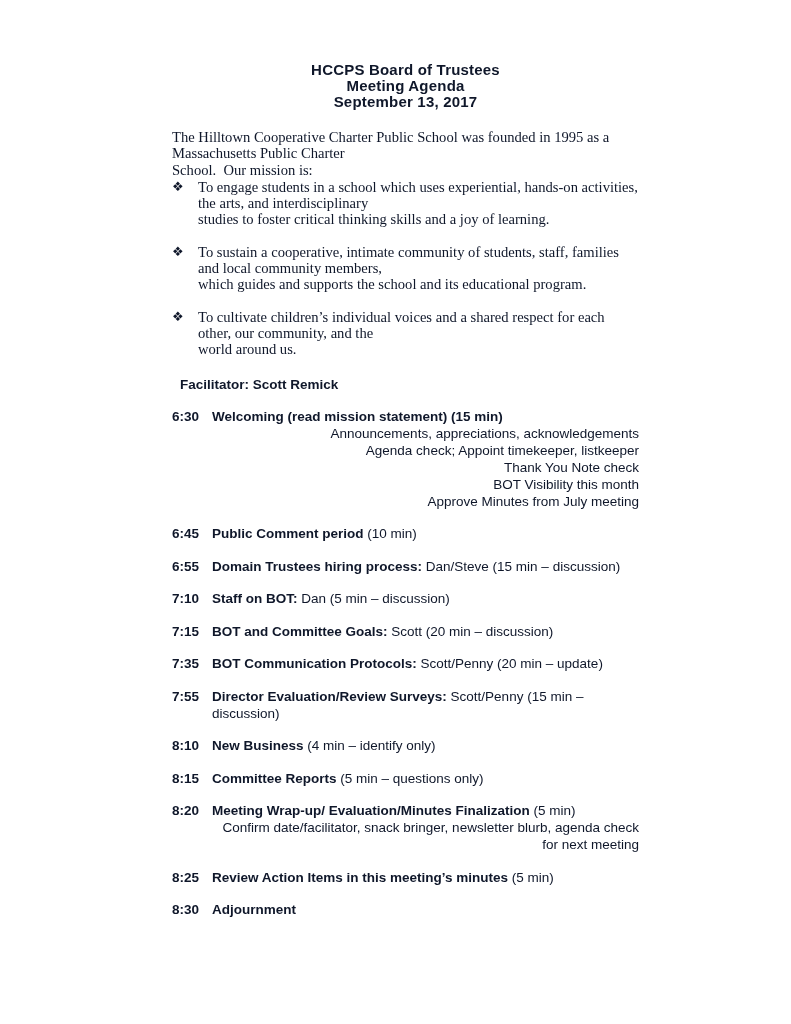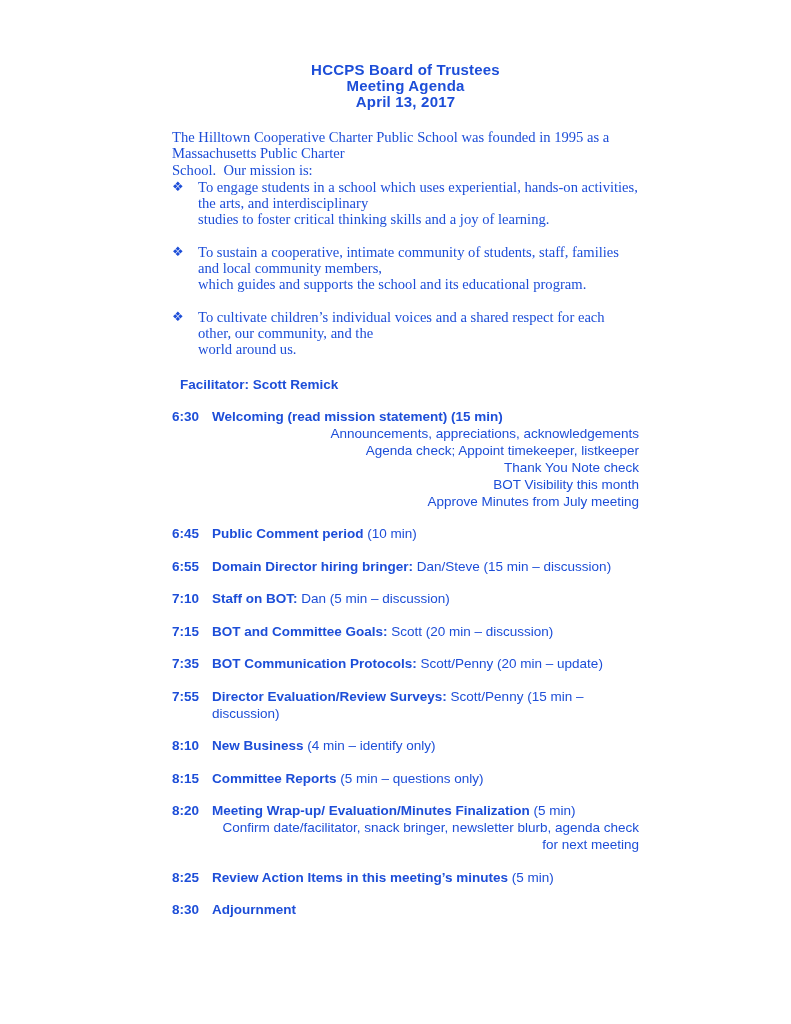--- a/index.html
+++ b/index.html
@@ -2,21 +2,21 @@
 <html><head>
 <meta charset="utf-8">
 <style>
   html, body { margin: 0; padding: 0; background: #ffffff; }
   .page {
     position: relative;
     width: 631px;
     height: 1024px;
     margin: 0 auto;
     background: #ffffff;
-    color: #1d4ed8;
+    color: #0f172a;
     box-sizing: border-box;
     padding: 62px 72px 0 92px;
     font-family: "Liberation Sans", sans-serif;
     overflow: hidden;
   }
   .doc-title {
     text-align: center;
     font-weight: bold;
     font-size: 15px;
     line-height: 16px;
@@ -65,21 +65,21 @@
   .sublines .subline { padding-left: 7px; text-align: right; }
 </style>
 </head>
 <body>
 
 <div class="page">
 
   <div class="doc-title">
     <div>HCCPS Board of Trustees</div>
     <div>Meeting Agenda</div>
-    <div>April 13, 2017</div>
+    <div>September 13, 2017</div>
   </div>
 
   <div class="intro">
     <div class="intro-paragraph">The Hilltown Cooperative Charter Public School was founded in 1995 as a Massachusetts Public Charter
 School.  Our mission is:</div>
     <div class="bullets">
   <div class="bullet">
     <span class="glyph">❖</span>
     <span class="bullet-text">To engage students in a school which uses experiential, hands-on activities, the arts, and interdisciplinary
 studies to foster critical thinking skills and a joy of learning.</span>
@@ -120,21 +120,21 @@
     <span class="time">6:45</span>
     <div class="agenda-body">
       <div class="agenda-line"><span class="agenda-title">Public Comment period</span><span class="agenda-rest"> (10 min)</span></div>
 
     </div>
   </div>
 
   <div class="agenda-item">
     <span class="time">6:55</span>
     <div class="agenda-body">
-      <div class="agenda-line"><span class="agenda-title">Domain Director hiring bringer:</span><span class="agenda-rest"> Dan/Steve (15 min – discussion)</span></div>
+      <div class="agenda-line"><span class="agenda-title">Domain Trustees hiring process:</span><span class="agenda-rest"> Dan/Steve (15 min – discussion)</span></div>
 
     </div>
   </div>
 
   <div class="agenda-item">
     <span class="time">7:10</span>
     <div class="agenda-body">
       <div class="agenda-line"><span class="agenda-title">Staff on BOT:</span><span class="agenda-rest"> Dan (5 min – discussion)</span></div>
 
     </div>

